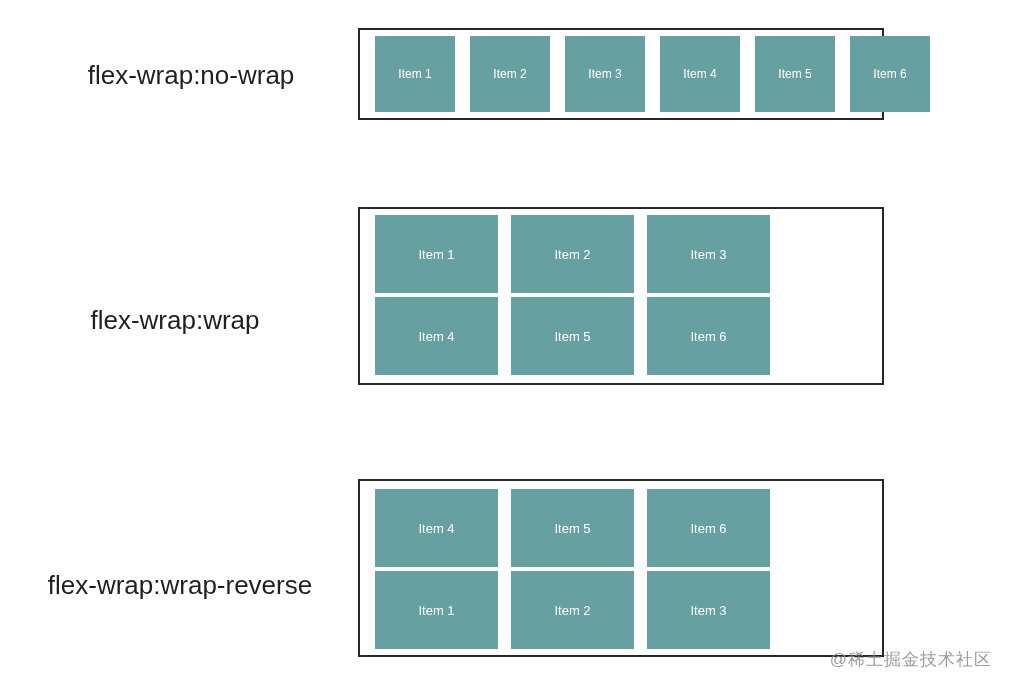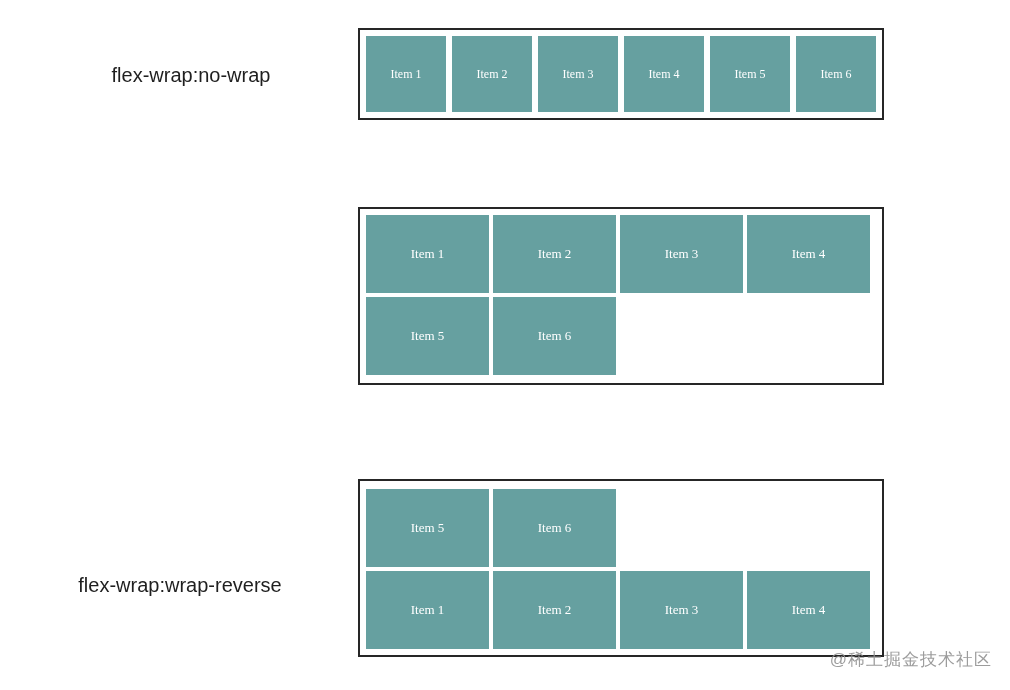--- a/index.html
+++ b/index.html
@@ -11,21 +11,21 @@
   .canvas {
     position: relative;
     width: 1010px;
     height: 690px;
     background: #ffffff;
     overflow: hidden;
   }
   .section-label {
     position: absolute;
     font-family: "Liberation Sans", sans-serif;
-    font-size: 20px;
+    font-size: 26px;
     line-height: 44px;
     font-weight: 400;
     color: #1f1f1f;
     text-align: center;
     letter-spacing: 0px;
   }
   #label-0 { left: 16px; top: 53px;  width: 350px; }
   #label-1 { left: 0px;  top: 298px; width: 350px; }
   #label-2 { left: 45px; top: 527px; width: 270px; margin-top: 36px; }
 
@@ -61,21 +61,22 @@
     gap: 4px;
     flex-wrap: wrap-reverse;
     align-content: flex-start;
   }
   .flex-item {
     flex: 0 0 auto;
     display: flex;
     align-items: center;
     justify-content: center;
     color: #ffffff;
-    font-family: Liberation Serif, serif;
+    font-family: Liberation Sans, sans-serif;
+    margin-left: 9px;
   }
   #container-0 .flex-item { width: 80px;  height: 76px; font-size: 12px; }
   #container-1 .flex-item,
   #container-2 .flex-item { width: 123px; height: 78px; font-size: 13px; }
 
   .watermark {
     position: absolute;
     right: 18px;
     top: 648px;
     font-family: "Liberation Sans", sans-serif;
@@ -95,20 +96,21 @@
   <div class="section-label" id="label-0">flex-wrap:no-wrap</div>
   <div class="flex-container" id="container-0">
       <div class="flex-item" style="background: rgb(102, 160, 160); color: rgb(255, 255, 255);">Item 1</div>
       <div class="flex-item" style="background: rgb(102, 160, 160); color: rgb(255, 255, 255);">Item 2</div>
       <div class="flex-item" style="background: rgb(102, 160, 160); color: rgb(255, 255, 255);">Item 3</div>
       <div class="flex-item" style="background: rgb(102, 160, 160); color: rgb(255, 255, 255);">Item 4</div>
       <div class="flex-item" style="background: rgb(102, 160, 160); color: rgb(255, 255, 255);">Item 5</div>
       <div class="flex-item" style="background: rgb(102, 160, 160); color: rgb(255, 255, 255);">Item 6</div>
     </div>
 
+  <div class="section-label" id="label-1">flex-wrap:wrap</div>
   <div class="flex-container" id="container-1">
       <div class="flex-item" style="background: rgb(102, 160, 160); color: rgb(255, 255, 255);">Item 1</div>
       <div class="flex-item" style="background: rgb(102, 160, 160); color: rgb(255, 255, 255);">Item 2</div>
       <div class="flex-item" style="background: rgb(102, 160, 160); color: rgb(255, 255, 255);">Item 3</div>
       <div class="flex-item" style="background: rgb(102, 160, 160); color: rgb(255, 255, 255);">Item 4</div>
       <div class="flex-item" style="background: rgb(102, 160, 160); color: rgb(255, 255, 255);">Item 5</div>
       <div class="flex-item" style="background: rgb(102, 160, 160); color: rgb(255, 255, 255);">Item 6</div>
     </div>
 
   <div class="section-label" id="label-2">flex-wrap:wrap-reverse</div>

